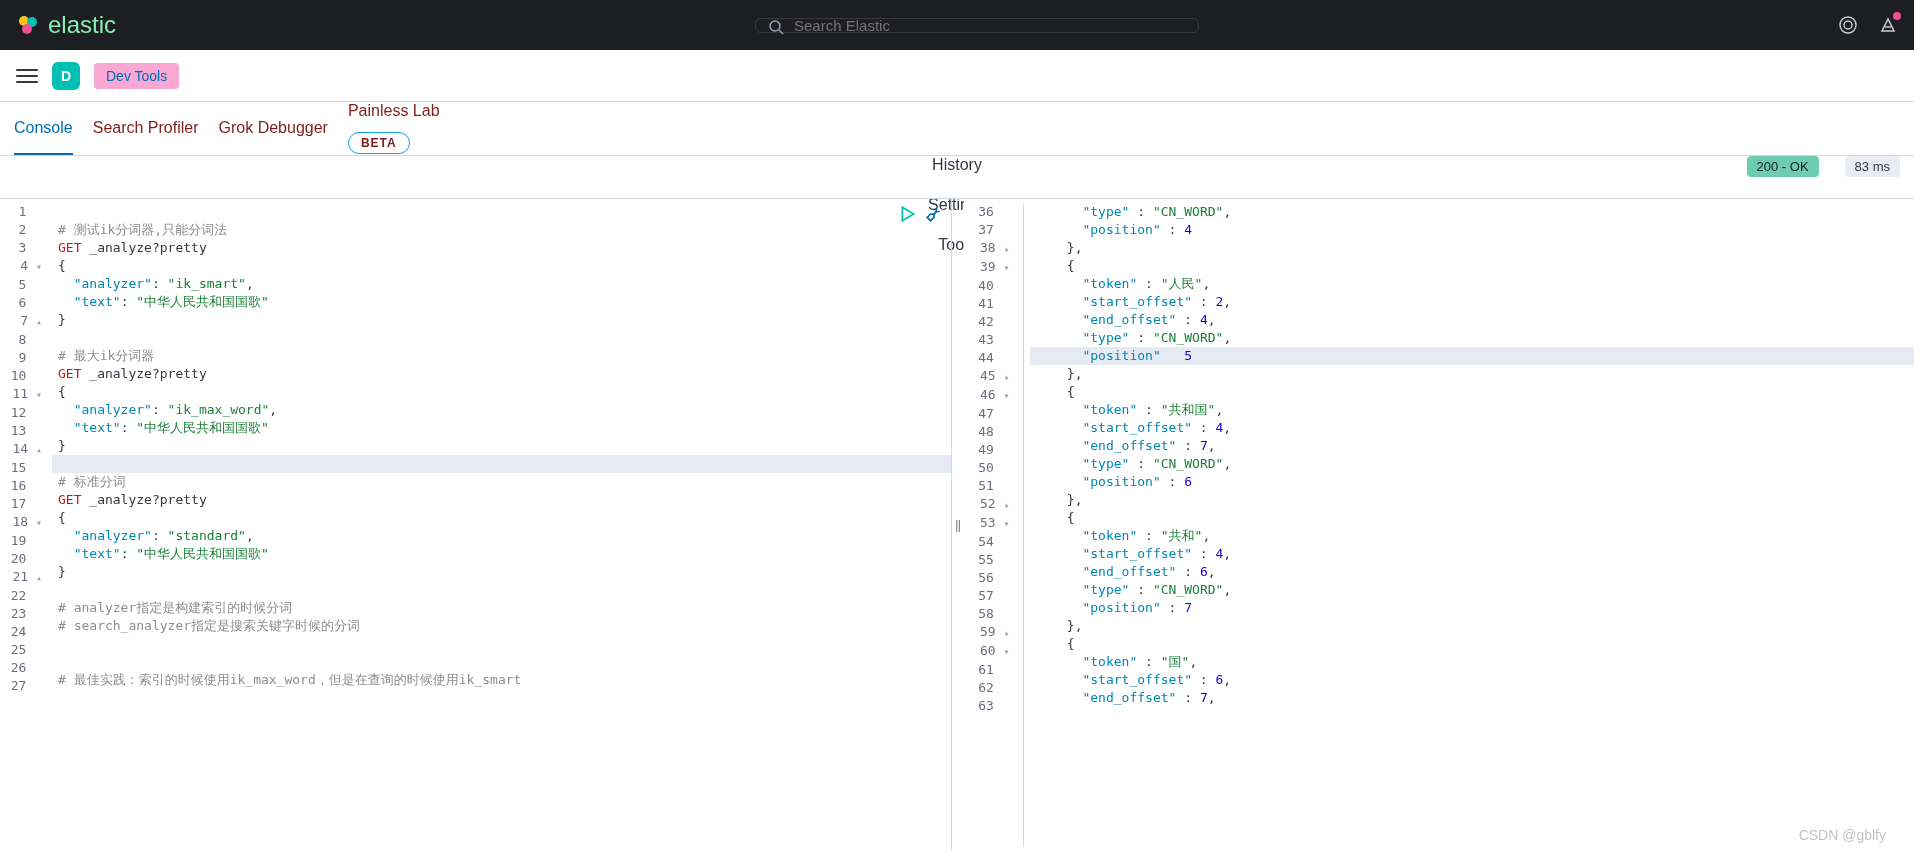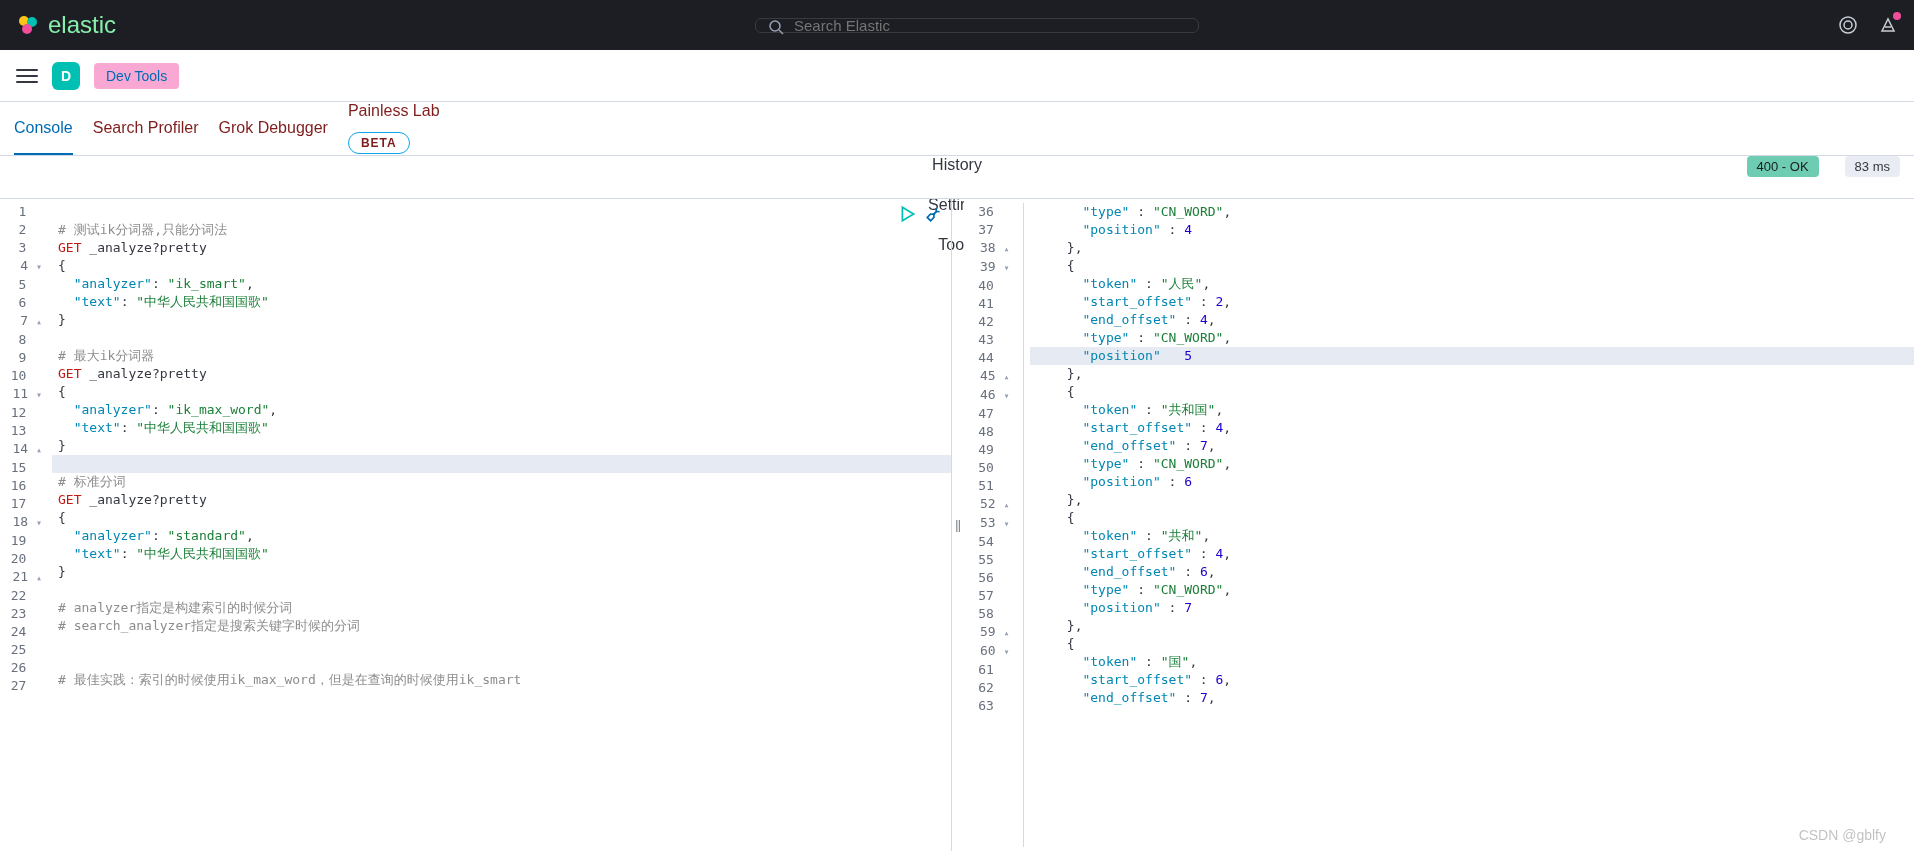--- a/index.html
+++ b/index.html
@@ -111,21 +111,21 @@
     <span>Painless Lab</span>
     <span class="beta-badge">BETA</span>
   </div>
 </div>
 
 <div class="toolbar">
   <span class="toolbar-item">History</span>
   <span class="toolbar-item">Settings</span>
   <span class="toolbar-item">Tools</span>
   <div class="status-area">
-    <span class="status-ok">400 - OK</span>
+    <span class="status-ok">200 - OK</span>
     <span class="status-ms">83 ms</span>
   </div>
 </div>
 
 <div class="editors">
   <div class="editor left">
     <div class="run-icons">
       <span class="run-icon">
         <svg viewBox="0 0 16 16">
             <path d="M3 2 L13 8 L3 14 Z" fill="none" stroke="#00bfb3" stroke-width="1.5"></path>

